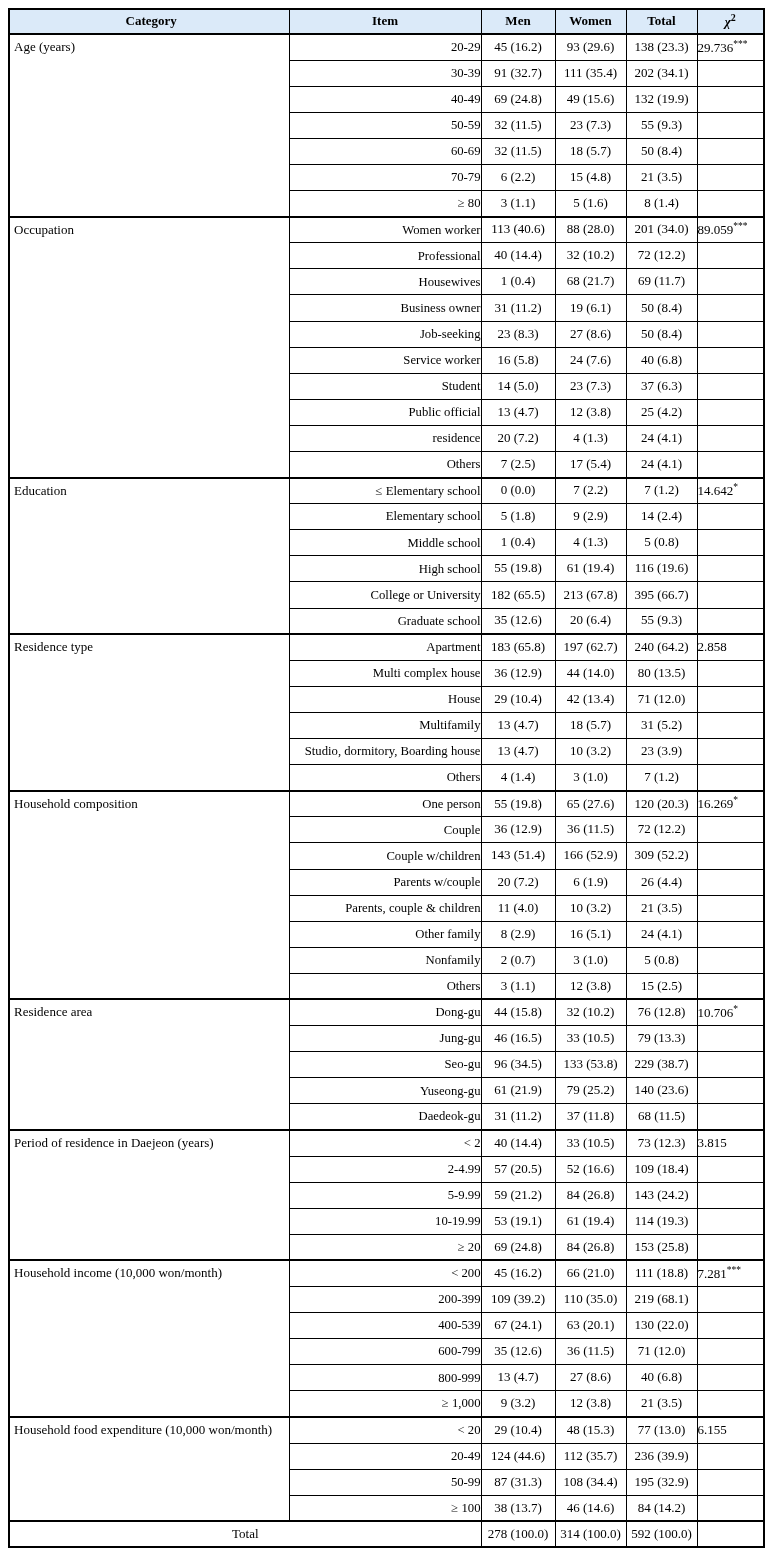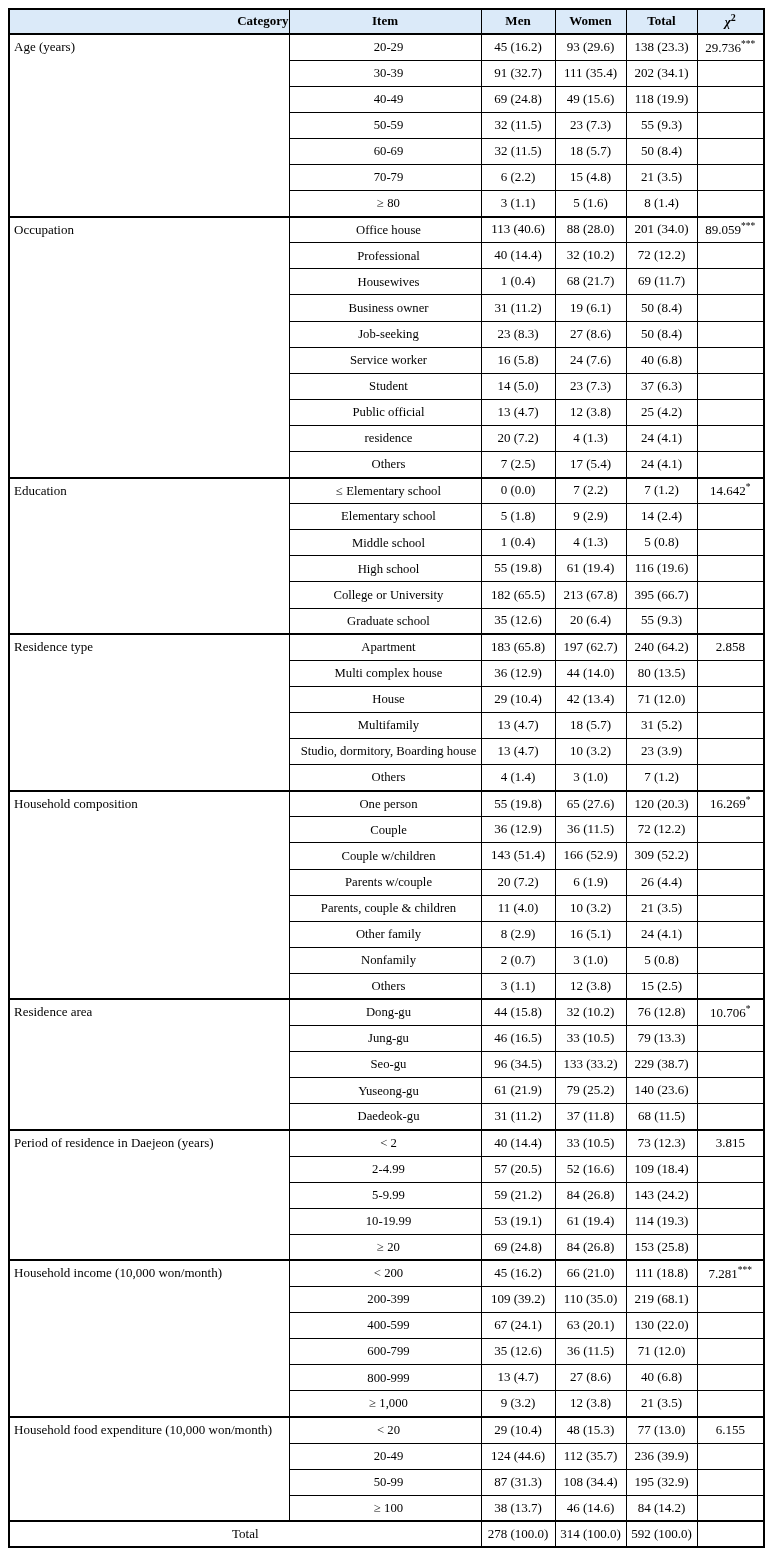--- a/index.html
+++ b/index.html
@@ -36,38 +36,38 @@
     padding: 0;
   }
   thead th {
     background: #dbeaf9;
     height: 23px;
     font-weight: bold;
     text-align: center;
     border-bottom: 2px solid #000000;
   }
   thead th.cat-h {
-    text-align: right;
+    text-align: center;
     padding-left: 4px;
   }
   .chi { font-style: italic; }
   thead sup { font-size: 10px; }
   tbody tr { height: 26.1px; }
   td.cat-cell {
     vertical-align: top;
     text-align: left;
     padding: 5px 2px 0 4px;
   }
   td.item-cell {
-    text-align: center;
+    text-align: right;
     padding-left: 7px;
     font-size: 12.7px;
   }
   td.num-cell { text-align: center; }
-  td.chi-cell { text-align: center; }
+  td.chi-cell { text-align: left; }
   sup.stars { font-size: 9.5px; }
   .sec-top { border-top: 2px solid #000000; }
   td.total-label { text-align: center; }
 </style>
 </head>
 <body>
 
 <div class="page">
   <table class="demo-table">
     <colgroup>
@@ -101,21 +101,21 @@
           <td class="item-cell">30-39</td>
           <td class="num-cell">91 (32.7)</td>
           <td class="num-cell">111 (35.4)</td>
           <td class="num-cell">202 (34.1)</td>
           <td class="chi-cell"></td>
         </tr>
         <tr>
           <td class="item-cell">40-49</td>
           <td class="num-cell">69 (24.8)</td>
           <td class="num-cell">49 (15.6)</td>
-          <td class="num-cell">118 (19.9)</td>
+          <td class="num-cell">132 (19.9)</td>
           <td class="chi-cell"></td>
         </tr>
         <tr>
           <td class="item-cell">50-59</td>
           <td class="num-cell">32 (11.5)</td>
           <td class="num-cell">23 (7.3)</td>
           <td class="num-cell">55 (9.3)</td>
           <td class="chi-cell"></td>
         </tr>
         <tr>
@@ -134,21 +134,21 @@
         </tr>
         <tr>
           <td class="item-cell">≥ 80</td>
           <td class="num-cell">3 (1.1)</td>
           <td class="num-cell">5 (1.6)</td>
           <td class="num-cell">8 (1.4)</td>
           <td class="chi-cell"></td>
         </tr>
         <tr>
           <td class="cat-cell sec-top" rowspan="10">Occupation</td>
-          <td class="item-cell sec-top">Office house</td>
+          <td class="item-cell sec-top">Women worker</td>
           <td class="num-cell sec-top">113 (40.6)</td>
           <td class="num-cell sec-top">88 (28.0)</td>
           <td class="num-cell sec-top">201 (34.0)</td>
           <td class="chi-cell sec-top"><span>89.059</span><sup class="stars">***</sup></td>
         </tr>
         <tr>
           <td class="item-cell">Professional</td>
           <td class="num-cell">40 (14.4)</td>
           <td class="num-cell">32 (10.2)</td>
           <td class="num-cell">72 (12.2)</td>
@@ -364,21 +364,21 @@
         <tr>
           <td class="item-cell">Jung-gu</td>
           <td class="num-cell">46 (16.5)</td>
           <td class="num-cell">33 (10.5)</td>
           <td class="num-cell">79 (13.3)</td>
           <td class="chi-cell"></td>
         </tr>
         <tr>
           <td class="item-cell">Seo-gu</td>
           <td class="num-cell">96 (34.5)</td>
-          <td class="num-cell">133 (33.2)</td>
+          <td class="num-cell">133 (53.8)</td>
           <td class="num-cell">229 (38.7)</td>
           <td class="chi-cell"></td>
         </tr>
         <tr>
           <td class="item-cell">Yuseong-gu</td>
           <td class="num-cell">61 (21.9)</td>
           <td class="num-cell">79 (25.2)</td>
           <td class="num-cell">140 (23.6)</td>
           <td class="chi-cell"></td>
         </tr>
@@ -434,21 +434,21 @@
           <td class="chi-cell sec-top"><span>7.281</span><sup class="stars">***</sup></td>
         </tr>
         <tr>
           <td class="item-cell">200-399</td>
           <td class="num-cell">109 (39.2)</td>
           <td class="num-cell">110 (35.0)</td>
           <td class="num-cell">219 (68.1)</td>
           <td class="chi-cell"></td>
         </tr>
         <tr>
-          <td class="item-cell">400-599</td>
+          <td class="item-cell">400-539</td>
           <td class="num-cell">67 (24.1)</td>
           <td class="num-cell">63 (20.1)</td>
           <td class="num-cell">130 (22.0)</td>
           <td class="chi-cell"></td>
         </tr>
         <tr>
           <td class="item-cell">600-799</td>
           <td class="num-cell">35 (12.6)</td>
           <td class="num-cell">36 (11.5)</td>
           <td class="num-cell">71 (12.0)</td>

